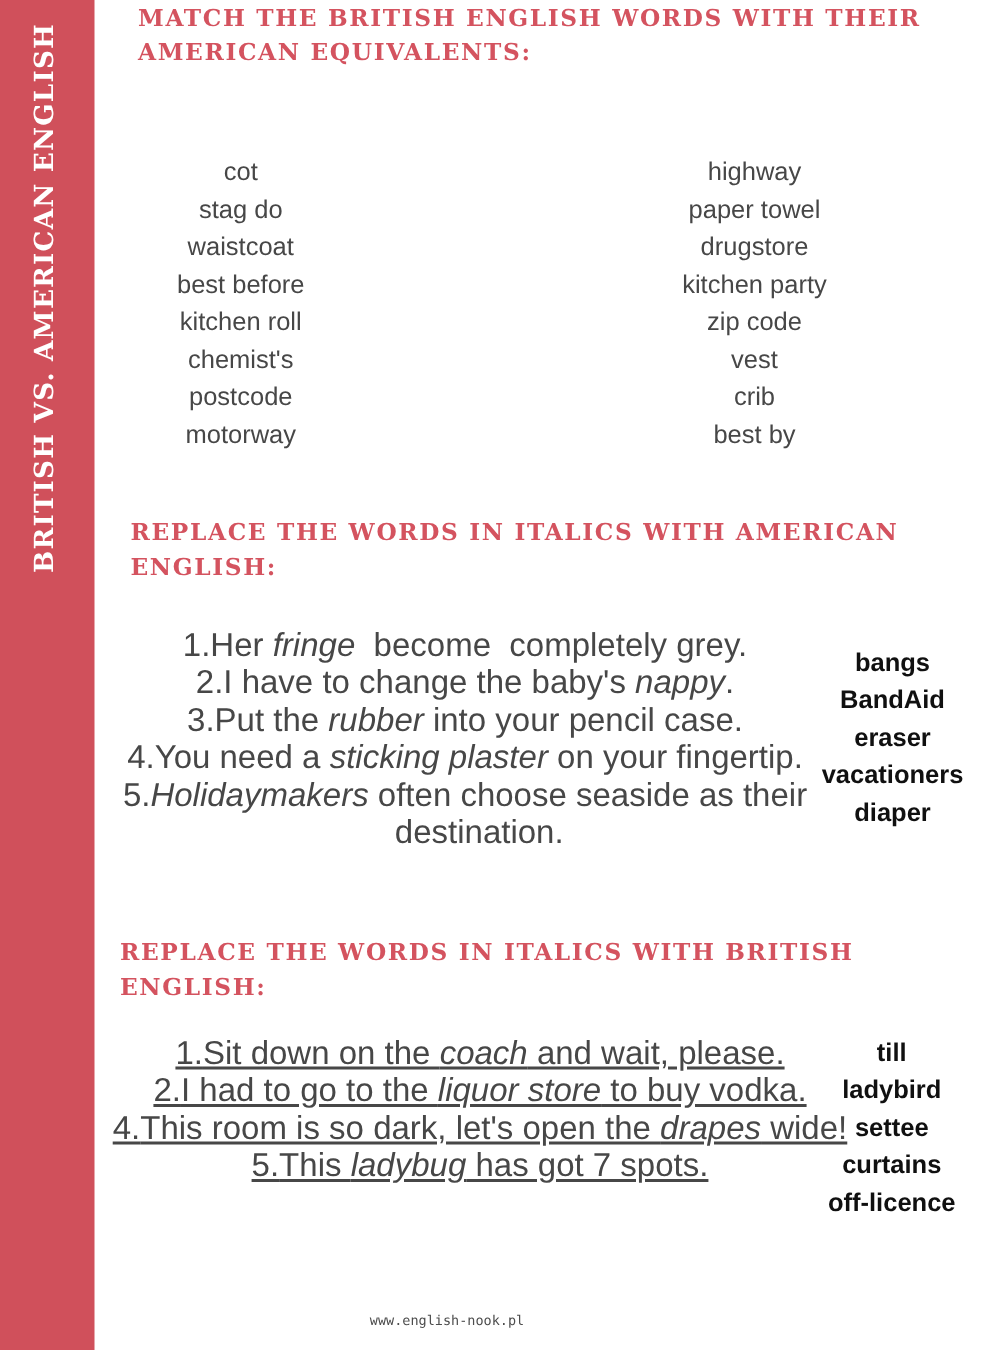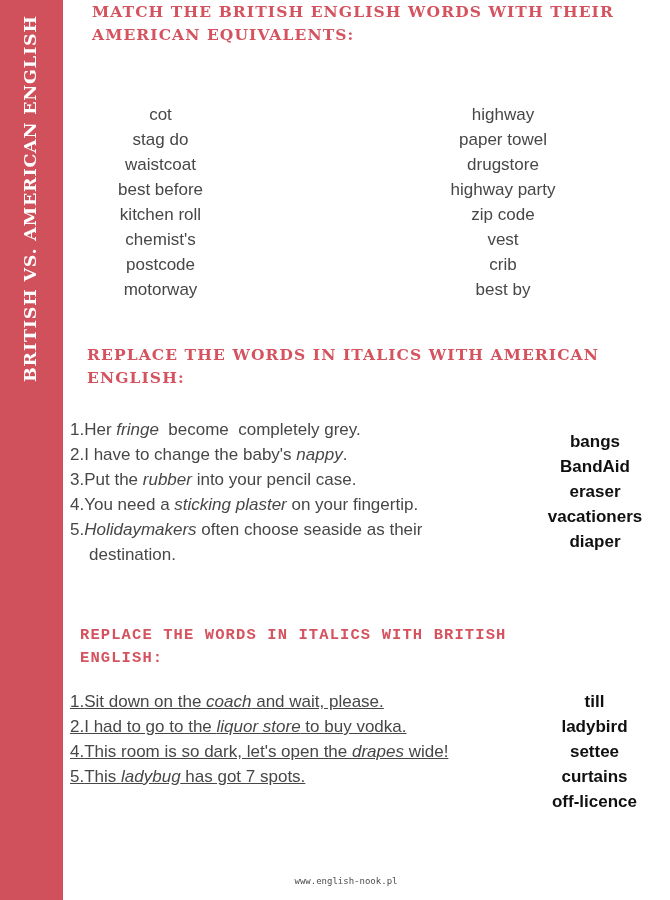--- a/index.html
+++ b/index.html
@@ -42,35 +42,36 @@
     font-family:"DejaVu Serif",serif;
     font-weight:700;
     font-size:15.5px;
     letter-spacing:1.1px;
     line-height:22.5px;
     color:var(--accent-red);
   }
   .section-heading .hline{white-space:nowrap;}
   .heading-match{left:92px;top:1px;}
   .heading-american{left:87px;top:344px;}
-  .heading-british{left:80px;top:624px;font-family:Liberation Mono, monospace;}
+  .heading-british{left:80px;top:624px;}
   
   .word-col{
     position:absolute;
     text-align:center;
     font-size:17px;
     line-height:25px;
   }
   .col-british{left:58px;top:102px;width:205px;}
   .col-american{left:398px;top:102px;width:210px;}
   
   .sentence-list{
     position:absolute;
-    font-size:17px;
+    font-size:22px;
     line-height:25px;
+    text-align:center;
   }
   .list-american{left:70px;top:417px;width:480px;}
   .list-british{left:70px;top:689px;width:500px;text-decoration:underline;}
   .sentence{
     padding-left:19px;
     text-indent:-19px;
     white-space:pre-wrap;
   }
   .sentence .num{font-style:normal;}
   .sentence em{font-style:italic;}
@@ -87,21 +88,20 @@
   .answers-british{left:517px;top:689px;width:155px;}
   
   .footer{
     position:absolute;
     left:0;top:876px;width:596px;
     text-align:center;
     font-family:"DejaVu Sans Mono",monospace;
     font-size:9px;
     letter-spacing:0px;
     color:#4d4d4d;
-    margin-left:48px;
   }
 </style>
 </head>
 <body>
 
 <div class="page">
 
   <div class="sidebar">
     <div class="sidebar-title">BRITISH VS. AMERICAN ENGLISH</div>
   </div>
@@ -119,21 +119,21 @@
       <div class="word-item">kitchen roll</div>
       <div class="word-item">chemist's</div>
       <div class="word-item">postcode</div>
       <div class="word-item">motorway</div>
     </div>
 
   <div class="word-col col-american">
       <div class="word-item">highway</div>
       <div class="word-item">paper towel</div>
       <div class="word-item">drugstore</div>
-      <div class="word-item">highway party</div>
+      <div class="word-item">kitchen party</div>
       <div class="word-item">zip code</div>
       <div class="word-item">vest</div>
       <div class="word-item">crib</div>
       <div class="word-item">best by</div>
     </div>
 
   <div class="section-heading heading-american">
       <div class="hline">REPLACE THE WORDS IN ITALICS WITH AMERICAN</div>
       <div class="hline">ENGLISH:</div>
     </div>

